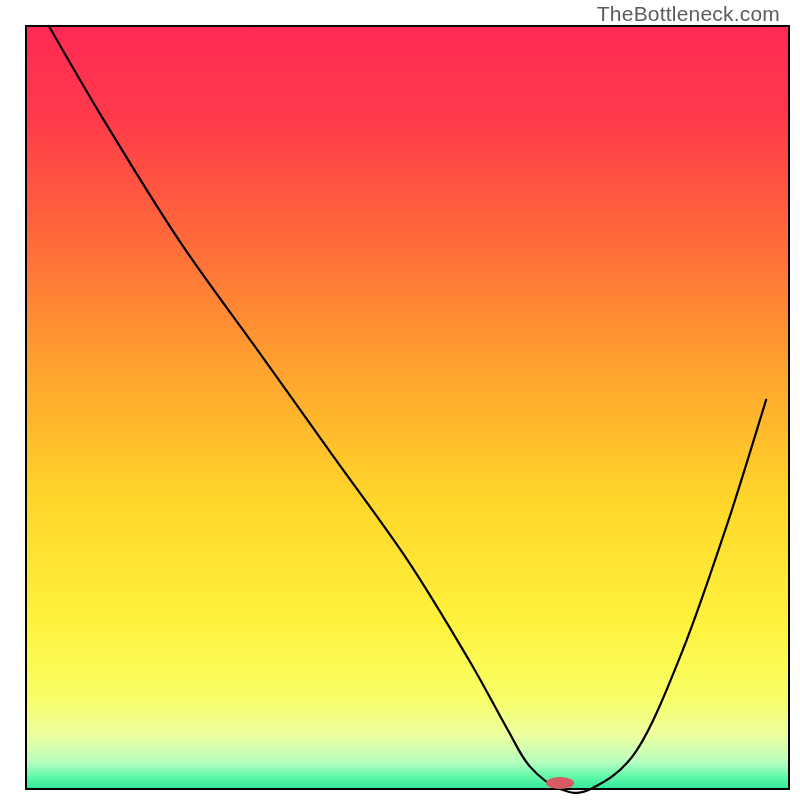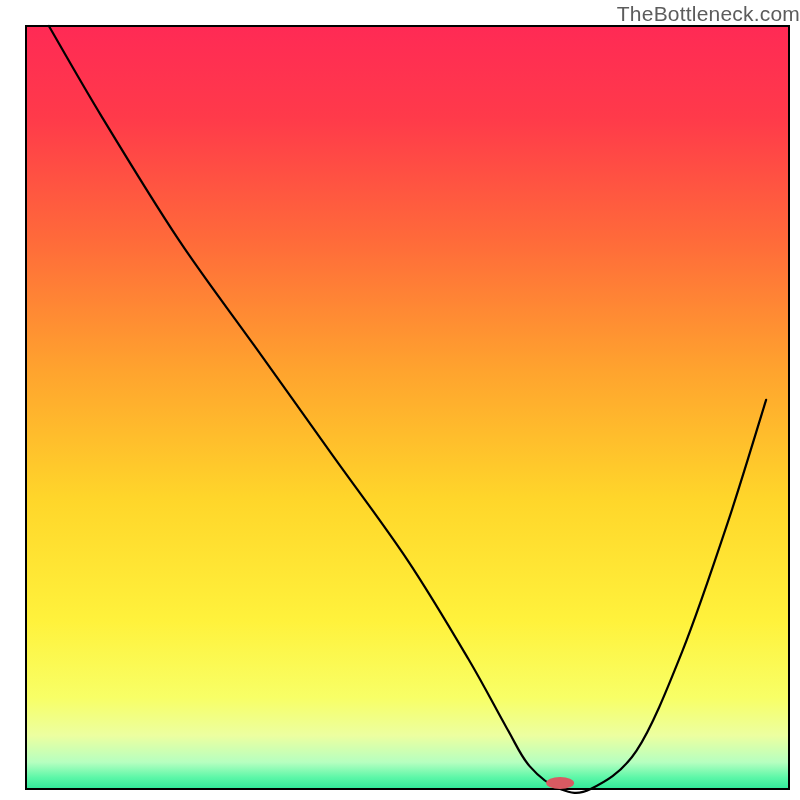--- a/index.html
+++ b/index.html
@@ -11,21 +11,21 @@
     font-family: Arial, Helvetica, sans-serif;
   }
   .chart-wrap {
     position: relative;
     width: 800px;
     height: 800px;
   }
   .watermark {
     position: absolute;
     top: 2px;
-    right: 0;
+    right: 20px;
     color: #5c5c5c;
     font-size: 21px;
     font-weight: 500;
     letter-spacing: 0.2px;
     z-index: 20;
   }
   svg.plot {
     position: absolute;
     left: 0;
     top: 0;

